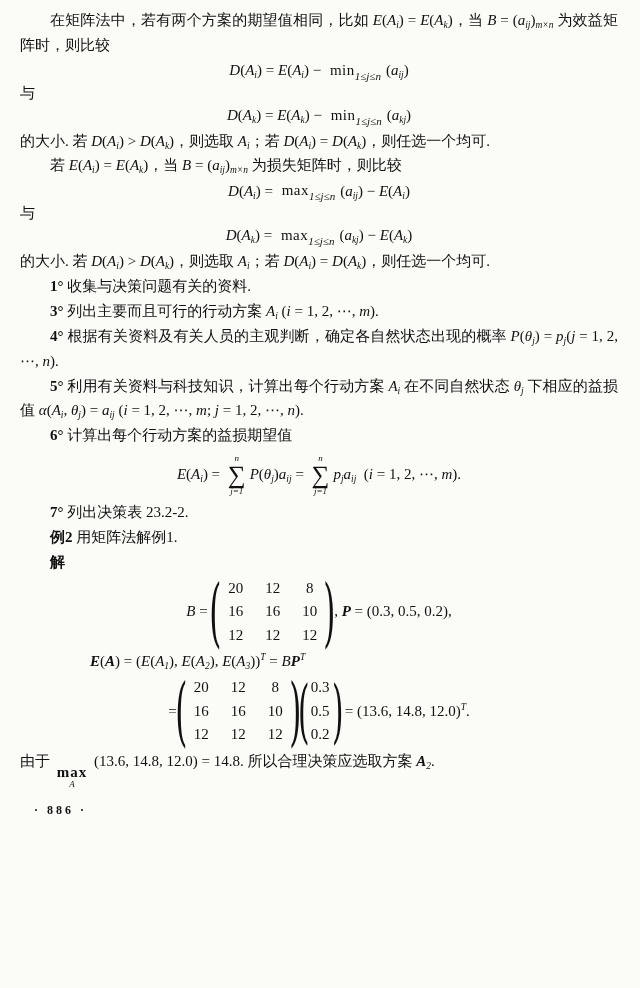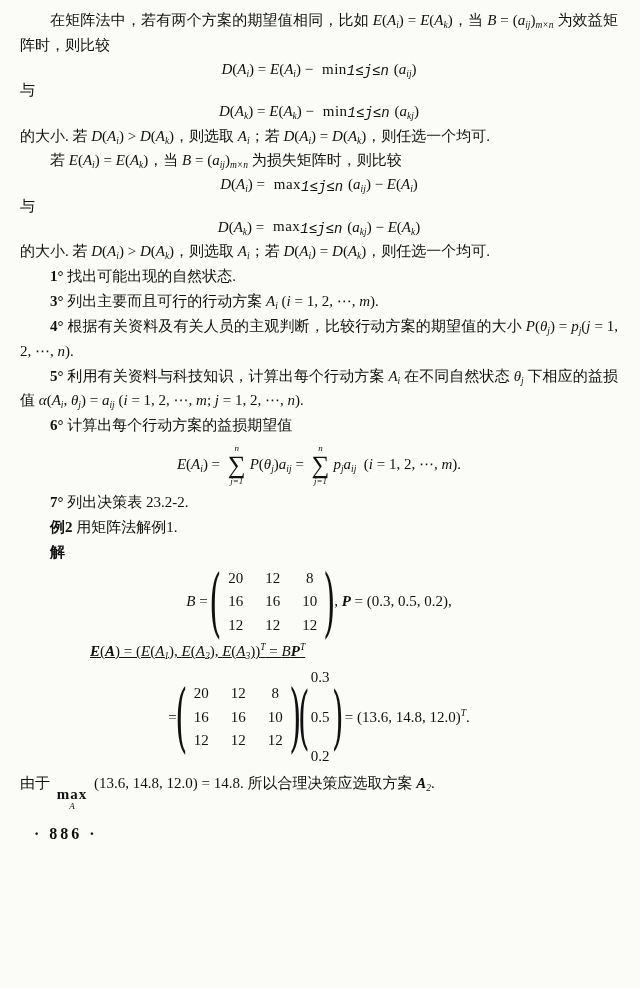--- a/index.html
+++ b/index.html
@@ -19,52 +19,52 @@
   .bd { font-weight:bold; }
   sub { font-size:9.5px; vertical-align:-3px; line-height:0; }
   sup { font-size:9.5px; vertical-align:6px; line-height:0; }
   .formula {
     display:flex; justify-content:center; align-items:center;
     line-height:1.3; margin:2px 0; white-space:nowrap;
   }
   .runs { white-space:pre-wrap; }
   .limstack { display:inline-flex; flex-direction:row; align-items:center; margin:0 5px; }
   .limstack .fn { line-height:1.05; letter-spacing:0.5px; }
-  .limstack .lim { font-size:14px; font-style:italic; line-height:1; margin-top:3px;font-family:Liberation Mono, monospace; }
+  .limstack .lim { font-size:11px; font-style:italic; line-height:1; margin-top:11px; }
   .sig { display:inline-flex; flex-direction:column; align-items:center; line-height:1; margin:0 4px; }
   .sig .st, .sig .sb { font-size:9px; font-style:italic; line-height:1; }
   .sig .ss { font-size:25px; line-height:0.95; }
   .sumf { margin:6px 0 4px 0; }
   .mat { display:inline-flex; align-items:center; }
   .paren {
     display:inline-block;
     font-family:"DejaVu Serif",serif;
     font-size:74px; font-weight:normal; line-height:0.9;
     transform:scaleX(0.42);
     margin:0 -10px;
   }
   .vparen { font-size:70px; }
   .mgrid {
     display:grid; grid-template-columns:repeat(3,auto);
     column-gap:22px; row-gap:4px; text-align:center; padding:0 8px;
   }
   .vgrid {
     display:grid; grid-template-columns:auto;
-    row-gap:20px; text-align:center; padding:0 4px;
+    row-gap:4px; text-align:center; padding:0 4px;
   }
   .matf { margin:4px 0; }
-  .eline { margin-left:70px; text-align:left;text-decoration:underline; }
+  .eline { margin-left:70px; text-align:left; }
   .ilstack {
     display:inline-flex; flex-direction:column; align-items:center;
     vertical-align:-11px; margin:0 3px;
   }
   .ilstack .fn { line-height:1.05; font-weight:bold; letter-spacing:1px; }
   .ilstack .lim { font-size:9px; font-style:italic; line-height:1; }
   .concl { margin-top:4px; }
-  .pageno { margin:14px 0 0 14px; font-weight:bold; letter-spacing:3px; font-size:16px; }
+  .pageno { margin:14px 0 0 14px; font-weight:bold; letter-spacing:3px; font-size:12px; }
 </style>
 </head>
 <body>
 
 <div class="page">
 
   <p class="t ind"><span>在矩阵法中，若有两个方案的期望值相同，比如 </span><span class="it">E</span><span>(</span><span class="it">A</span><sub class="it">i</sub><span>) = </span><span class="it">E</span><span>(</span><span class="it">A</span><sub class="it">k</sub><span>)，当 </span><span class="it">B</span><span> = (</span><span class="it">a</span><sub class="it">ij</sub><span>)</span><sub class="it">m×n</sub><span> 为效益矩阵时，则比较</span></p>
 
   <div class="formula">
     <span class="runs"><span class="it">D</span><span>(</span><span class="it">A</span><sub class="it">i</sub><span>) = </span><span class="it">E</span><span>(</span><span class="it">A</span><sub class="it">i</sub><span>) − </span></span>
@@ -105,23 +105,23 @@
     <span class="runs"><span class="it">D</span><span>(</span><span class="it">A</span><sub class="it">k</sub><span>) = </span></span>
     <span class="limstack">
       <span class="fn">max</span>
       <span class="lim">1≤j≤n</span>
     </span>
     <span class="runs"><span>(</span><span class="it">a</span><sub class="it">kj</sub><span>) − </span><span class="it">E</span><span>(</span><span class="it">A</span><sub class="it">k</sub><span>)</span></span>
   </div>
 
   <p class="t"><span>的大小. 若 </span><span class="it">D</span><span>(</span><span class="it">A</span><sub class="it">i</sub><span>) &gt; </span><span class="it">D</span><span>(</span><span class="it">A</span><sub class="it">k</sub><span>)，则选取 </span><span class="it">A</span><sub class="it">i</sub><span>；若 </span><span class="it">D</span><span>(</span><span class="it">A</span><sub class="it">i</sub><span>) = </span><span class="it">D</span><span>(</span><span class="it">A</span><sub class="it">k</sub><span>)，则任选一个均可.</span></p>
 
-  <p class="t ind"><span class="bd">1°</span><span> 找出可能出现的自然状态.</span></p>
+  <p class="t ind"><span class="bd">1°</span><span> 收集与决策问题有关的资料.</span></p>
   <p class="t ind"><span class="bd">3°</span><span> 列出主要而且可行的行动方案 </span><span class="it">A</span><sub class="it">i</sub><span> (</span><span class="it">i</span><span> = 1, 2, ⋯, </span><span class="it">m</span><span>).</span></p>
-  <p class="t ind"><span class="bd">4°</span><span> 根据有关资料及有关人员的主观判断，比较行动方案的期望值的大小 </span><span class="it">P</span><span>(</span><span class="it">θ</span><sub class="it">j</sub><span>) = </span><span class="it">p</span><sub class="it">j</sub><span>(</span><span class="it">j</span><span> = 1, 2, ⋯, </span><span class="it">n</span><span>).</span></p>
+  <p class="t ind"><span class="bd">4°</span><span> 根据有关资料及有关人员的主观判断，确定各自然状态出现的概率 </span><span class="it">P</span><span>(</span><span class="it">θ</span><sub class="it">j</sub><span>) = </span><span class="it">p</span><sub class="it">j</sub><span>(</span><span class="it">j</span><span> = 1, 2, ⋯, </span><span class="it">n</span><span>).</span></p>
   <p class="t ind"><span class="bd">5°</span><span> 利用有关资料与科技知识，计算出每个行动方案 </span><span class="it">A</span><sub class="it">i</sub><span> 在不同自然状态 </span><span class="it">θ</span><sub class="it">j</sub><span> 下相应的益损值 </span><span class="it">α</span><span>(</span><span class="it">A</span><sub class="it">i</sub><span>, </span><span class="it">θ</span><sub class="it">j</sub><span>) = </span><span class="it">a</span><sub class="it">ij</sub><span>  (</span><span class="it">i</span><span> = 1, 2, ⋯, </span><span class="it">m</span><span>; </span><span class="it">j</span><span> = 1, 2, ⋯, </span><span class="it">n</span><span>).</span></p>
   <p class="t ind"><span class="bd">6°</span><span> 计算出每个行动方案的益损期望值</span></p>
 
   <div class="formula sumf">
     <span class="runs"><span class="it">E</span><span>(</span><span class="it">A</span><sub class="it">i</sub><span>) = </span></span>
     <span class="sig">
       <span class="st">n</span>
       <span class="ss">∑</span>
       <span class="sb">j=1</span>
     </span>

